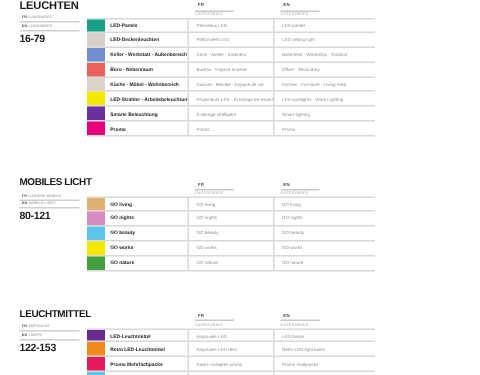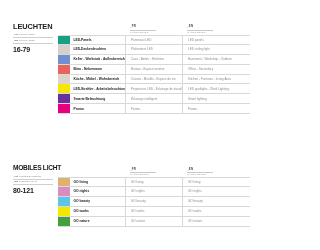--- a/index.html
+++ b/index.html
@@ -15,21 +15,20 @@
     width: 250px;
     height: 250px;
     background: #ffffff;
   }
 
   .section {
     position: relative;
     width: 250px;
     display: flex;
     align-items: flex-start;
-    margin-top: 23px;
   }
 
   
   .title-block {
     width: 58px;
     flex: 0 0 58px;
     padding-left: 13px;
     padding-right: 2px;
   }
   .sec-title {

